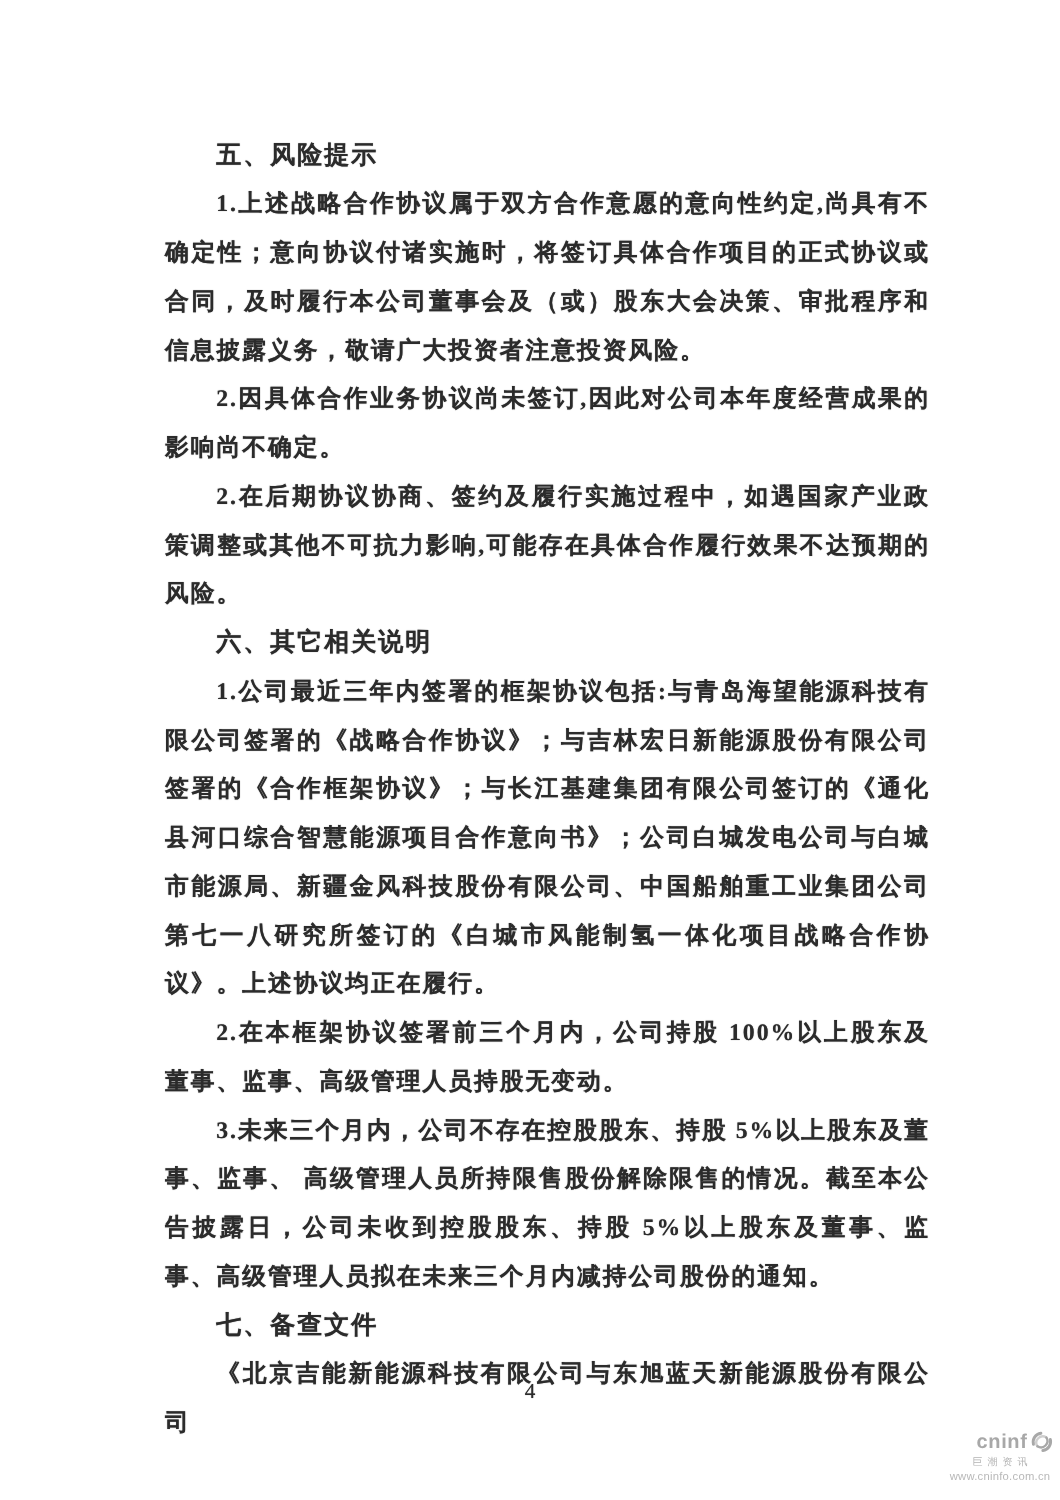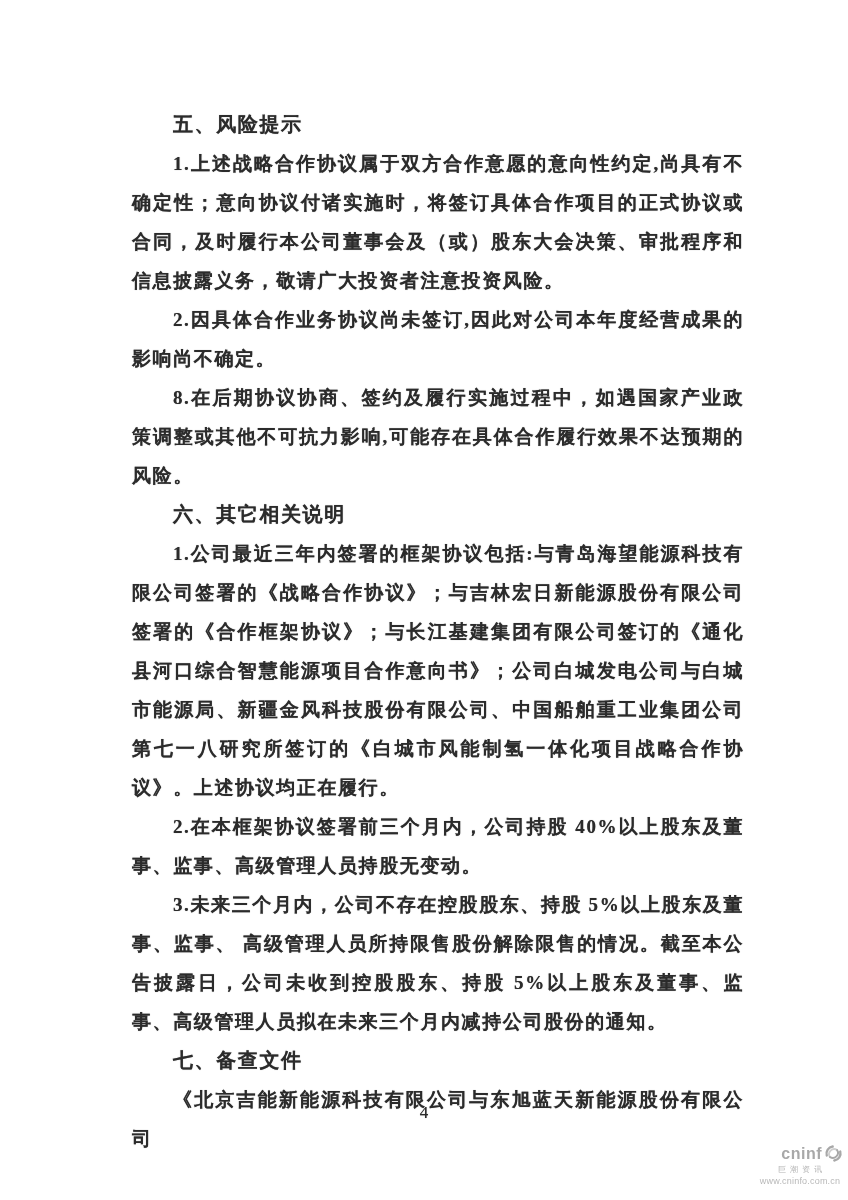--- a/index.html
+++ b/index.html
@@ -94,24 +94,24 @@
     white-space: nowrap;
   }
 </style>
 </head>
 <body>
 
 <div class="doc-body">
   <div class="block heading">五、风险提示</div>
   <div class="block para">1.上述战略合作协议属于双方合作意愿的意向性约定,尚具有不确定性；意向协议付诸实施时，将签订具体合作项目的正式协议或合同，及时履行本公司董事会及（或）股东大会决策、审批程序和信息披露义务，敬请广大投资者注意投资风险。</div>
   <div class="block para">2.因具体合作业务协议尚未签订,因此对公司本年度经营成果的影响尚不确定。</div>
-  <div class="block para">8.在后期协议协商、签约及履行实施过程中，如遇国家产业政策调整或其他不可抗力影响,可能存在具体合作履行效果不达预期的风险。</div>
+  <div class="block para">2.在后期协议协商、签约及履行实施过程中，如遇国家产业政策调整或其他不可抗力影响,可能存在具体合作履行效果不达预期的风险。</div>
   <div class="block heading">六、其它相关说明</div>
   <div class="block para">1.公司最近三年内签署的框架协议包括:与青岛海望能源科技有限公司签署的《战略合作协议》；与吉林宏日新能源股份有限公司签署的《合作框架协议》；与长江基建集团有限公司签订的《通化县河口综合智慧能源项目合作意向书》；公司白城发电公司与白城市能源局、新疆金风科技股份有限公司、中国船舶重工业集团公司第七一八研究所签订的《白城市风能制氢一体化项目战略合作协议》。上述协议均正在履行。</div>
-  <div class="block para">2.在本框架协议签署前三个月内，公司持股 40%以上股东及董事、监事、高级管理人员持股无变动。</div>
+  <div class="block para">2.在本框架协议签署前三个月内，公司持股 100%以上股东及董事、监事、高级管理人员持股无变动。</div>
   <div class="block para">3.未来三个月内，公司不存在控股股东、持股 5%以上股东及董事、监事、 高级管理人员所持限售股份解除限售的情况。截至本公告披露日，公司未收到控股股东、持股 5%以上股东及董事、监事、高级管理人员拟在未来三个月内减持公司股份的通知。</div>
   <div class="block heading">七、备查文件</div>
   <div class="block para">《北京吉能新能源科技有限公司与东旭蓝天新能源股份有限公司</div>
 </div>
 
 <div class="page-number">4</div>
 
 <div class="cninfo-logo">
   <div class="logo-row">
     <span class="logo-brand">cninf</span>

